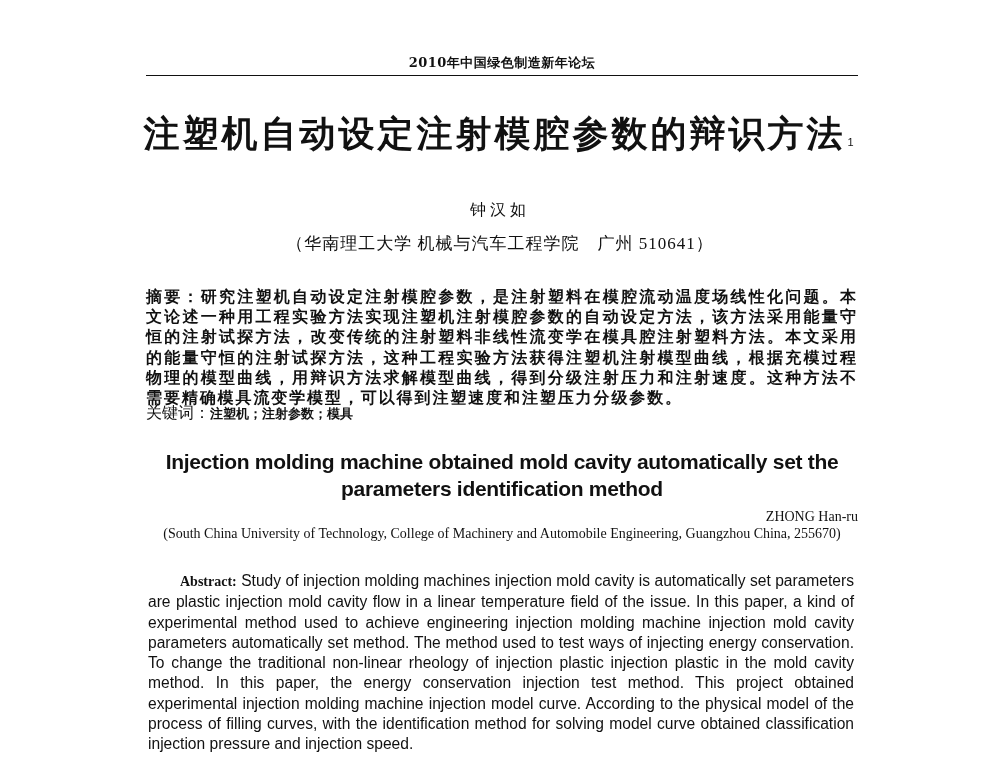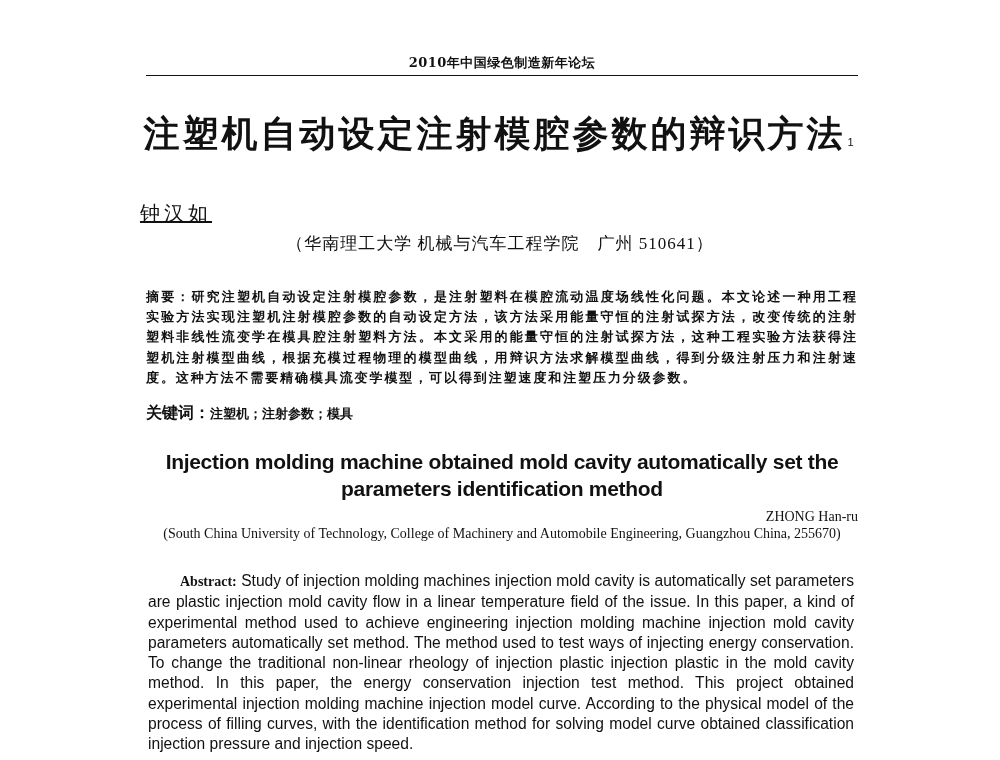--- a/index.html
+++ b/index.html
@@ -52,58 +52,57 @@
       font-weight: normal;
       vertical-align: top;
       position: relative;
       top: 8px;
       margin-left: 2px;
     }
     .author-cn {
       position: absolute;
       left: 140px; width: 720px;
       top: 200px;
-      text-align: left;
-      font-size: 20px;
+      text-align: center;
+      font-size: 16px;
       letter-spacing: 4px;
-      text-decoration: underline;
     }
     .affil-cn {
       position: absolute;
       left: 140px; width: 720px;
       top: 232px;
       text-align: center;
       font-size: 17px;
       letter-spacing: 1px;
       font-family: Liberation Serif, serif;
     }
     .abstract-cn {
       position: absolute;
       left: 146px; width: 712px;
       top: 287px;
-      font-size: 13px;
+      font-size: 16px;
       line-height: 20.2px;
       font-weight: bold;
       text-align: justify;
       letter-spacing: 1.9px;
     }
     .abstract-cn .label {
       font-weight: bold;
     }
     .keywords-cn {
       position: absolute;
       left: 146px; width: 712px;
       top: 403px;
       font-size: 13px;
       font-weight: bold;
     }
     .keywords-cn .label {
       font-family: "DejaVu Sans", "Liberation Sans", sans-serif;
       font-size: 16px;
-      font-weight: bold;
+      font-weight: normal;
     }
     .title-en {
       position: absolute;
       left: 146px; width: 712px;
       top: 448px;
       text-align: center;
       font-family: "Liberation Sans", sans-serif;
       font-size: 21px;
       font-weight: bold;
       line-height: 27px;

